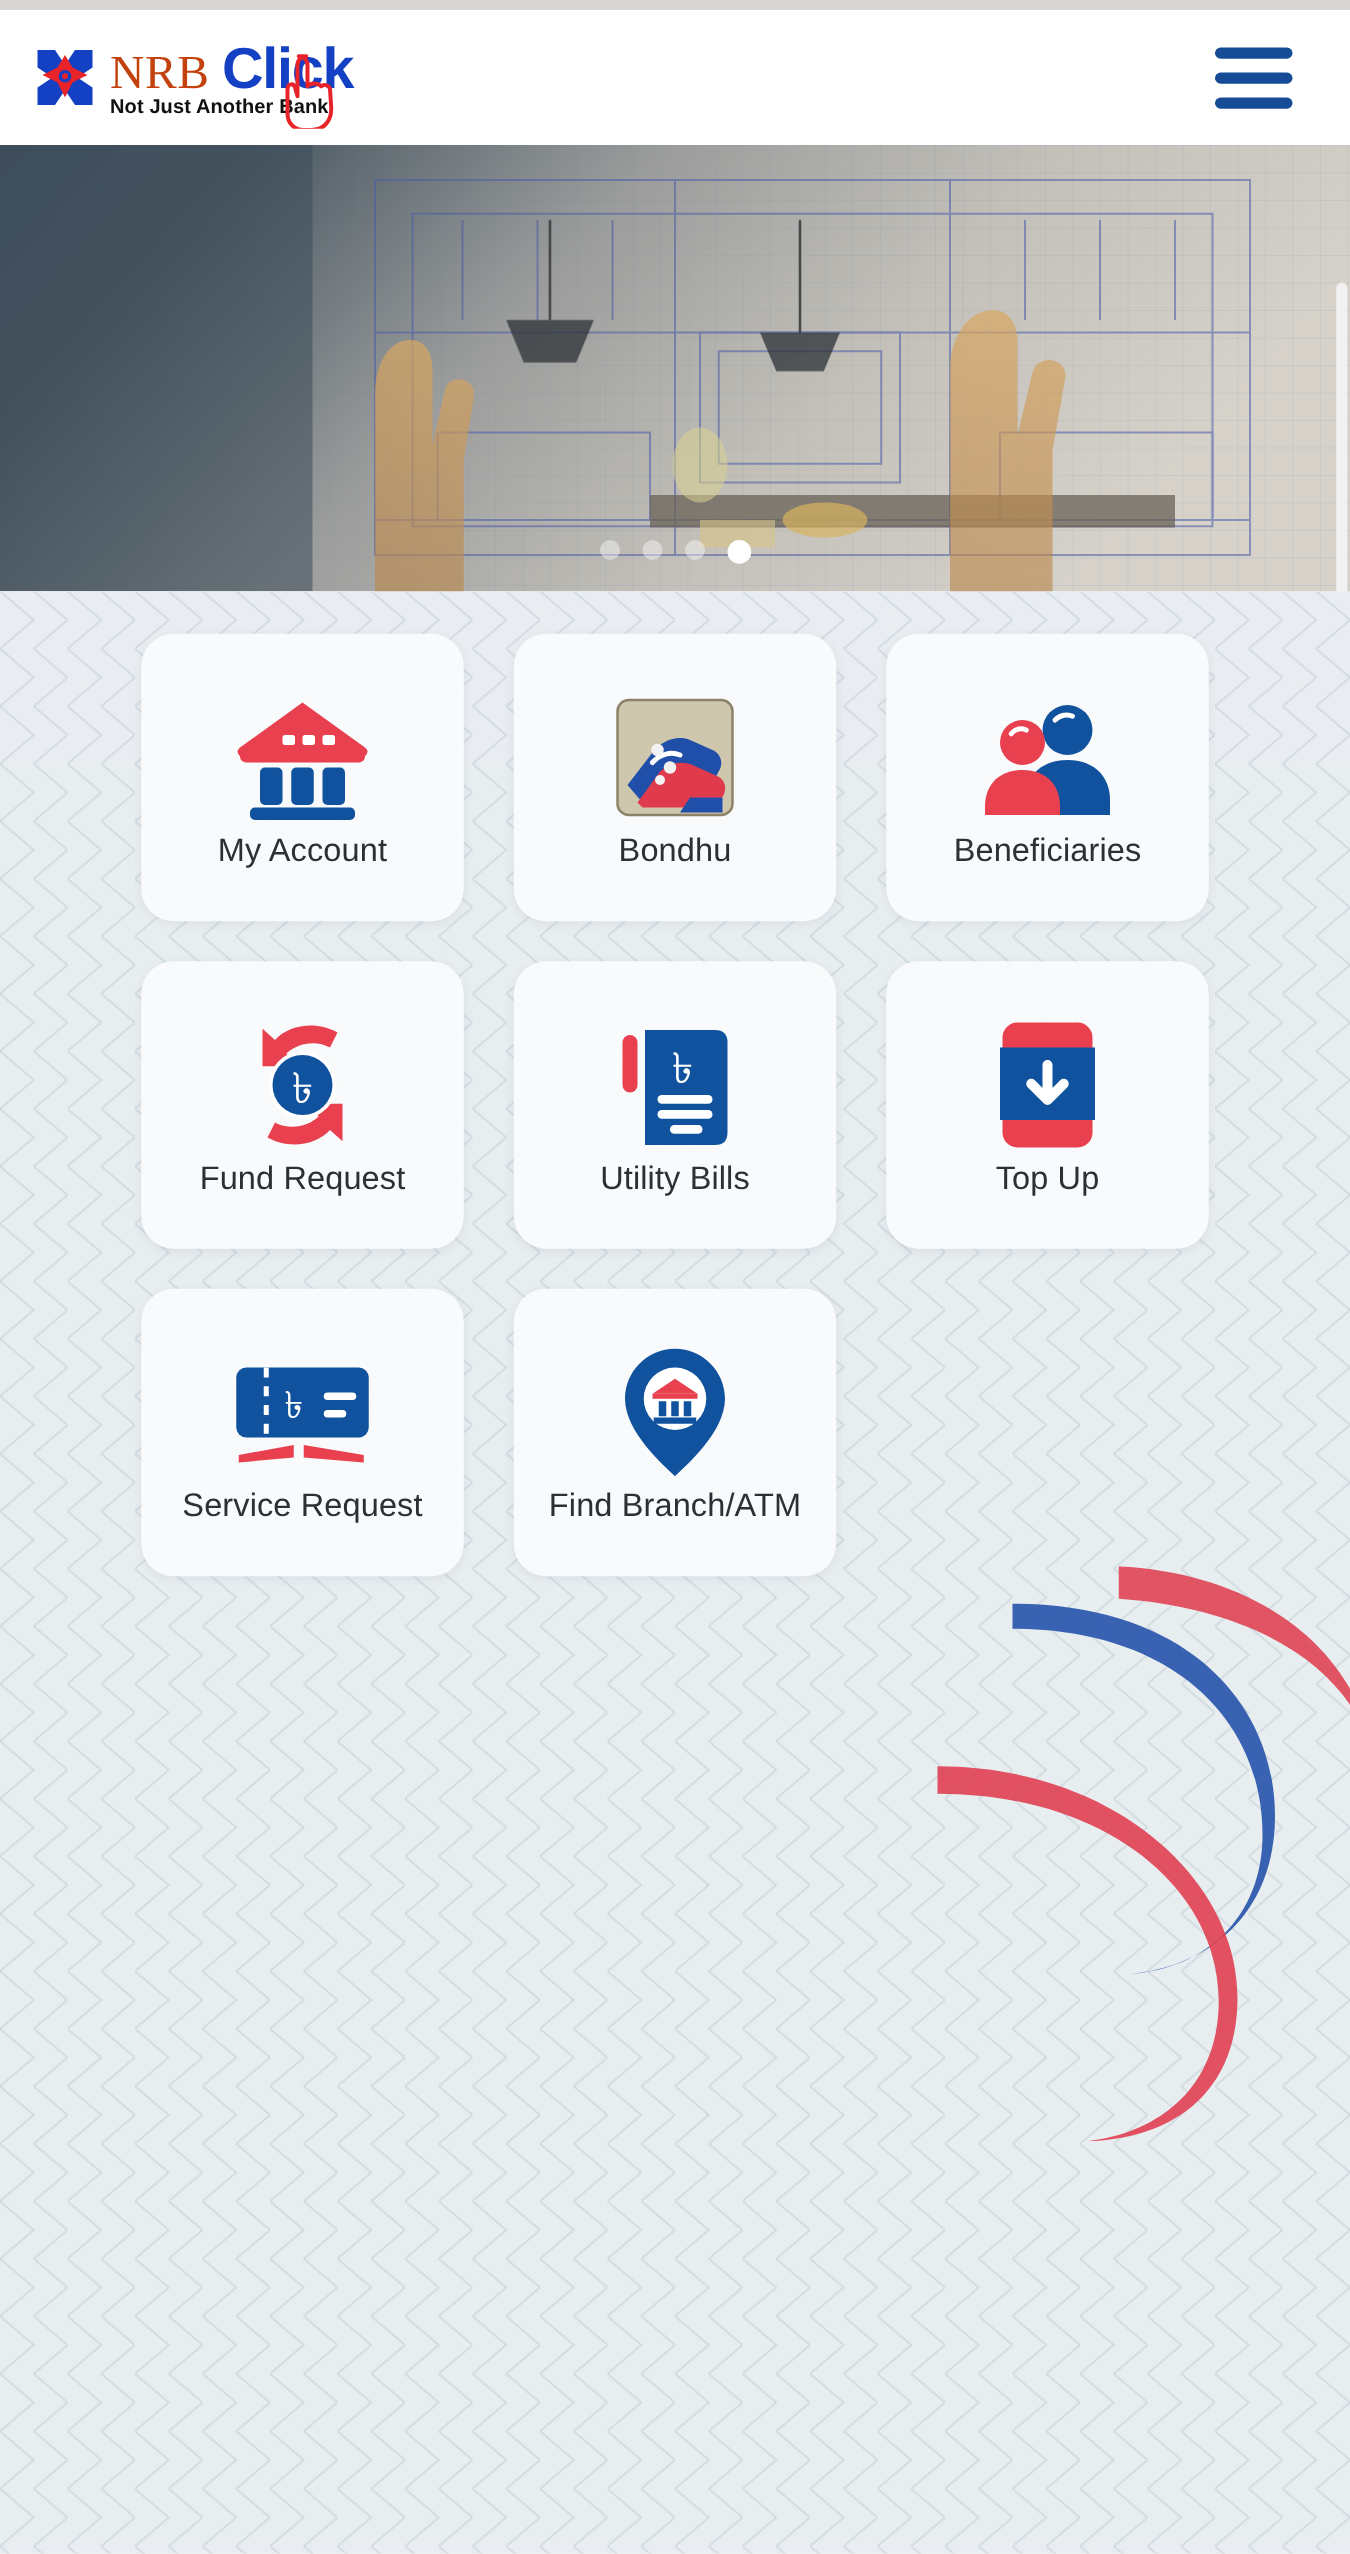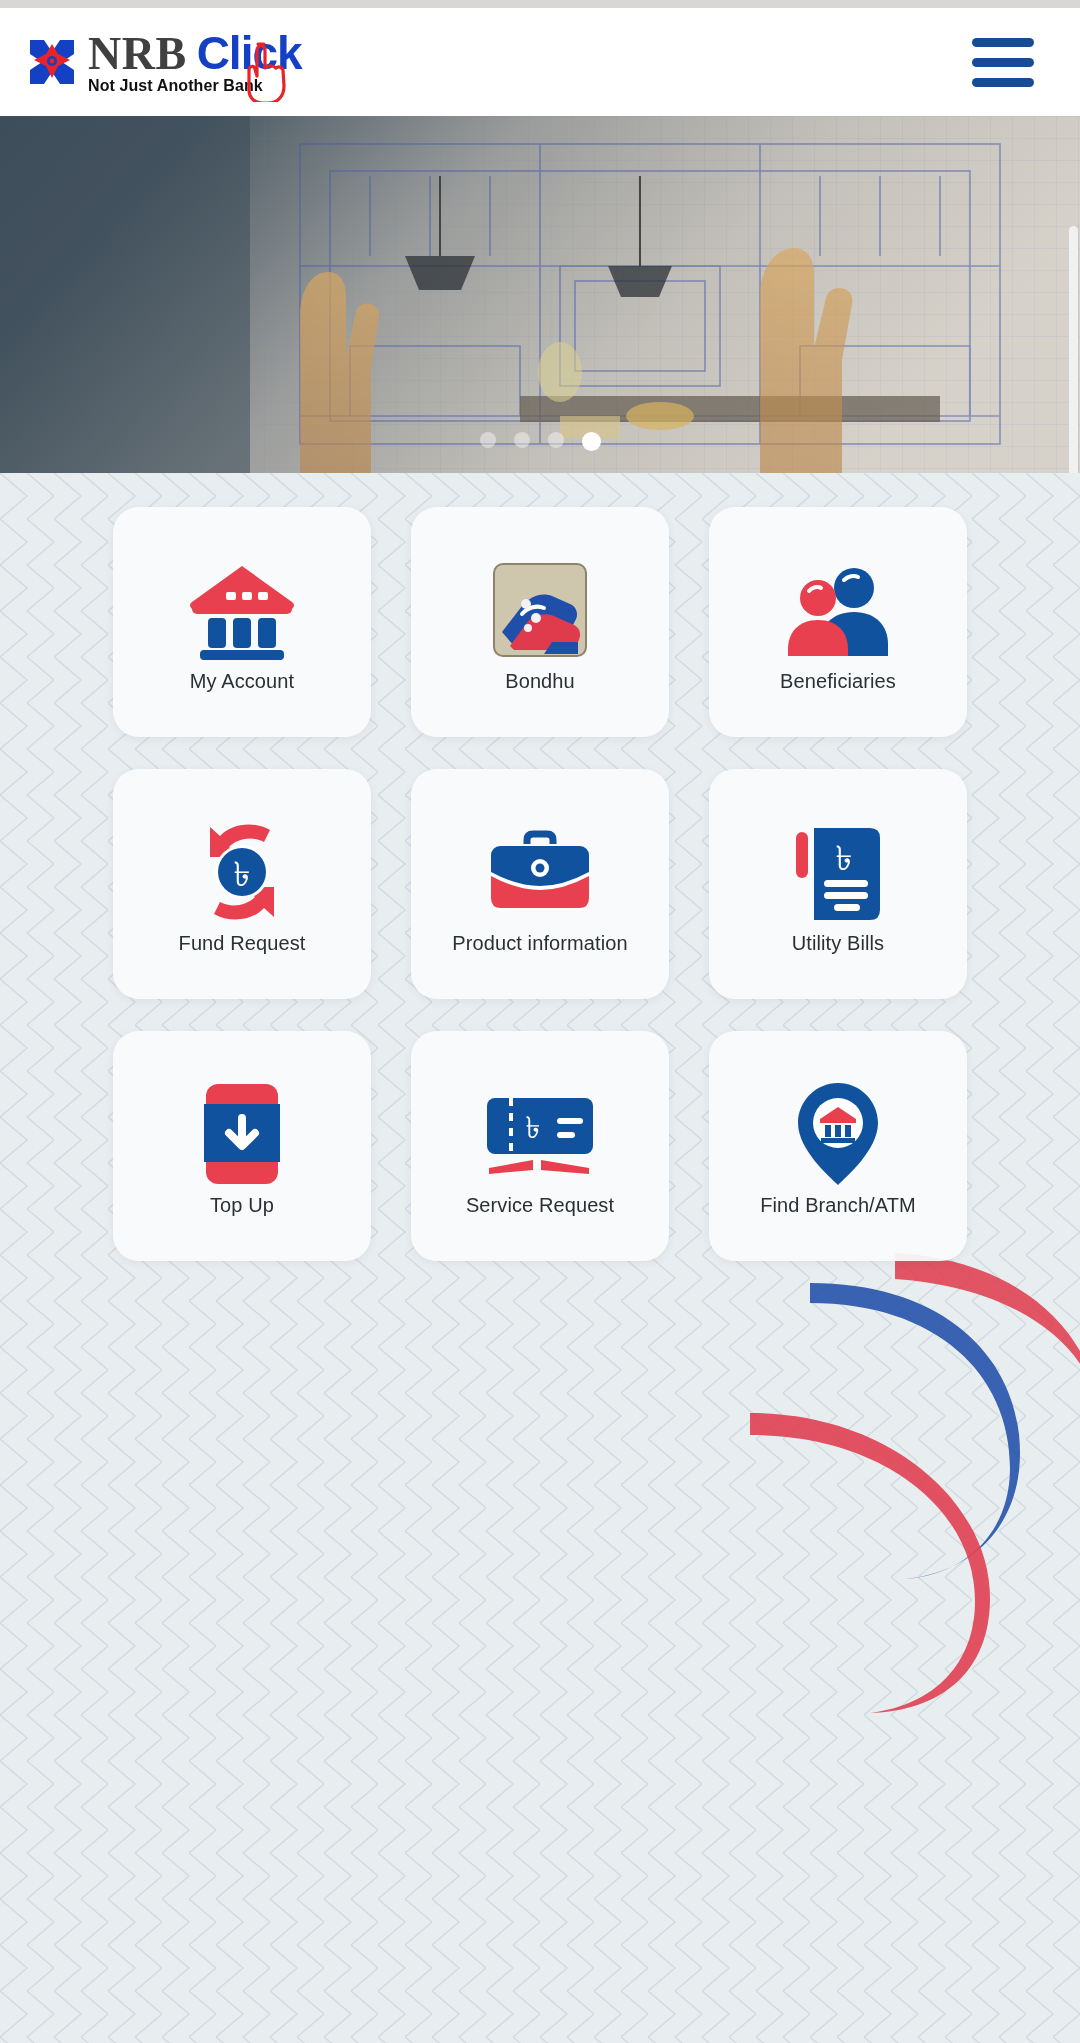--- a/index.html
+++ b/index.html
@@ -20,21 +20,21 @@
     display:flex;align-items:center;justify-content:space-between;
     box-sizing:border-box;padding:0 40px 0 26px;
     position:relative;
   }
   #brand-logo{display:flex;align-items:center;gap:10px;}
   .logo-mark{width:52px;height:52px;position:relative;flex:none;}
   .wordmark{display:flex;flex-direction:column;line-height:1;}
   .wordmark-top{display:flex;align-items:baseline;gap:10px;}
   .nrb-text{
     font-family:"Liberation Serif", serif;
-    font-size:46px;font-weight:700;color:#404040;letter-spacing:.5px;
+    font-size:38px;font-weight:400;color:#c2410c;letter-spacing:.5px;
   }
   .click-text{
     font-size:46px;font-weight:700;color:#1441c4;letter-spacing:-1px;
     position:relative;
   }
   .tagline{
     font-size:16px;color:#111;font-weight:600;margin-top:1px;letter-spacing:.1px;
   }
   .click-hand{position:absolute;left:44px;top:10px;}
   #menu-button{
@@ -82,21 +82,21 @@
     box-shadow:0 2px 8px rgba(40,60,80,.07);
     cursor:pointer;
     box-sizing:border-box;
     padding:10px 8px 6px;
   }
   .tile-icon{
     height:108px;width:130px;display:flex;align-items:center;justify-content:center;
     margin-bottom:6px;
   }
   .tile-label{
-    font-size:20px;color:#2c3034;text-align:center;line-height:1.12;
+    font-size:26px;color:#2c3034;text-align:center;line-height:1.12;
     letter-spacing:.1px;
   }
   .tile.wide .tile-label{line-height:1.15;}
 
   
   #hero-scroll-hint{
     position:absolute;right:2px;top:110px;width:9px;height:330px;
     background:#f1f1f1;border-radius:5px;z-index:30;
   }
 </style>
@@ -274,33 +274,20 @@
           <path d="M82 10 c-16-9-38-7-50 6 l-10-9 v30 h30 l-11-10 c9-9 24-11 35-5 Z" fill="#e8404f"></path>
           <path d="M26 94 c16 9 38 7 50-6 l10 9 V67 H56 l11 10 c-9 9-24 11-35 5 Z" fill="#e8404f"></path>
           <circle cx="54" cy="52" r="27" fill="#fff"></circle>
           <circle cx="54" cy="52" r="24" fill="#11529f"></circle>
           <text x="54" y="66" text-anchor="middle" font-family="'Liberation Serif',serif" font-size="34" fill="#fff">৳</text>
         </svg>
       </div>
       <div class="tile-label">Fund Request</div>
     </div>
 
-    <div class="tile wide">
-      <div class="tile-icon">
-        <svg width="110" height="88" viewBox="0 0 110 88">
-          <path d="M42 16 v-4 q0-6 6-6 h14 q6 0 6 6 v4" fill="none" stroke="#11529f" stroke-width="7"></path>
-          <rect x="6" y="18" width="98" height="42" rx="9" fill="#11529f"></rect>
-          <path d="M6 44 q26 14 49 14 q23 0 49-14 v28 q0 10-10 10 H16 q-10 0-10-10 Z" fill="#fff"></path>
-          <path d="M6 48 q26 14 49 14 q23 0 49-14 v22 q0 10-10 10 H16 q-10 0-10-10 Z" fill="#e8404f"></path>
-          <circle cx="55" cy="40" r="9" fill="#fff"></circle>
-          <circle cx="55" cy="40" r="4.5" fill="#11529f"></circle>
-        </svg>
-      </div>
-      <div class="tile-label">Product information</div>
-    </div>
 
     <div class="tile">
       <div class="tile-icon">
         <svg width="96" height="100" viewBox="0 0 96 100">
           <rect x="6" y="10" width="12" height="46" rx="6" fill="#e8404f"></rect>
           <path d="M24 6 h56 q10 0 10 10 v72 q0 10-10 10 H24 Z" fill="#11529f"></path>
           <text x="54" y="48" text-anchor="middle" font-family="'Liberation Serif',serif" font-size="34" fill="#fff">৳</text>
           <rect x="34" y="58" width="44" height="7" rx="3.5" fill="#fff"></rect>
           <rect x="34" y="70" width="44" height="7" rx="3.5" fill="#fff"></rect>
           <rect x="44" y="82" width="26" height="7" rx="3.5" fill="#fff"></rect>

